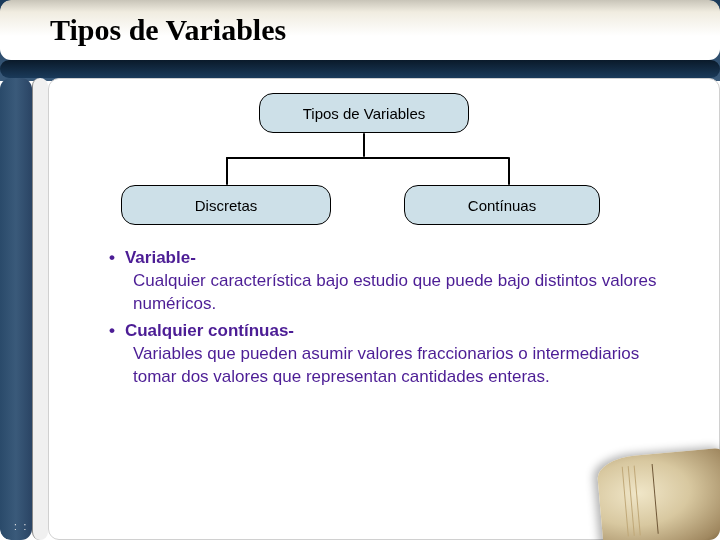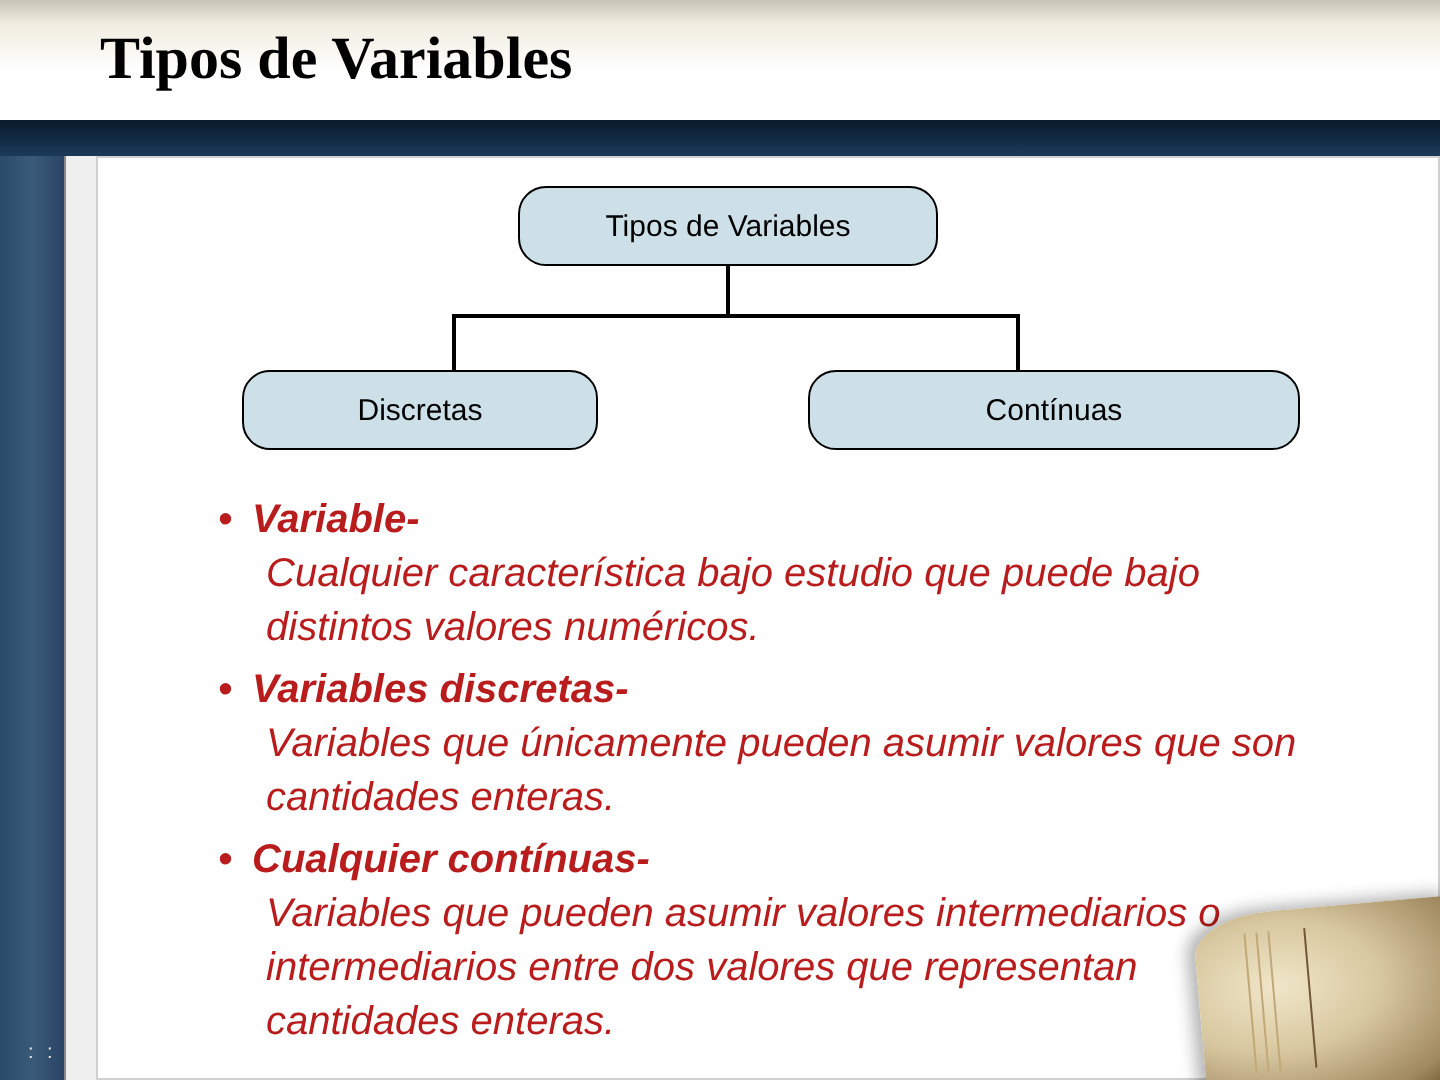--- a/index.html
+++ b/index.html
@@ -1,15 +1,15 @@
 <!DOCTYPE html>
 <html><head>
 <meta charset="utf-8">
 <style>
-  * { box-sizing: border-box; margin: 0; padding: 0; }
+  * { box-sizing: border-box; margin: 0; padding: 0; border-radius: 11px; }
   body {
     width: 720px;
     height: 540px;
     font-family: Arial, Helvetica, sans-serif;
     background: linear-gradient(180deg, #1a3a5a 0%, #2a4a6a 8%, #3a5a7a 15%, #ffffff 15%, #ffffff 100%);
     position: relative;
     overflow: hidden;
   }
   .title-bar {
     position: absolute;
@@ -81,43 +81,42 @@
   }
   .node-root {
     top: 14px;
     left: 210px;
     width: 210px;
     height: 40px;
   }
   .node-left {
     top: 106px;
     left: 72px;
-    width: 178px;
+    width: 210px;
     height: 40px;
   }
   .node-right {
     top: 106px;
     left: 355px;
-    width: 246px;
+    width: 196px;
     height: 40px;
   }
   .connector {
     position: absolute;
     background: #000;
   }
   .conn-v1 { top: 54px; left: 314px; width: 1.5px; height: 24px; }
   .conn-h  { top: 78px; left: 177px; width: 283px; height: 1.5px; }
   .conn-v2 { top: 78px; left: 177px; width: 1.5px; height: 28px; }
   .conn-v3 { top: 78px; left: 459px; width: 1.5px; height: 28px; }
   .bullets {
     padding: 8px 50px 0 60px;
-    font-size: 20px;
+    font-size: 17px;
     line-height: 1.35;
-    color: #b91c1c;
-    font-style: italic;
+    color: #4c1d95;
   }
   .bullets li { list-style: none; margin-bottom: 4px; }
   .bullets .bullet::before {
     content: "•";
     margin-right: 10px;
     font-weight: bold;
   }
   .bullets .bullet { font-weight: bold; }
   .bullets .desc { padding-left: 24px; font-weight: normal; }
   .book {
@@ -172,23 +171,19 @@
     <div class="node node-left">Discretas</div>
     <div class="node node-right">Contínuas</div>
   </div>
 
   <ul class="bullets">
     <li>
       <div class="bullet">Variable-</div>
       <div class="desc">Cualquier característica bajo estudio que puede bajo distintos valores numéricos.</div>
     </li>
     <li>
-      <div class="bullet">Variables discretas-</div>
-      <div class="desc">Variables que únicamente pueden asumir valores que son cantidades enteras.</div>
-    </li>
-    <li>
       <div class="bullet">Cualquier contínuas-</div>
-      <div class="desc">Variables que pueden asumir valores intermediarios o intermediarios entre dos valores que representan cantidades enteras.</div>
+      <div class="desc">Variables que pueden asumir valores fraccionarios o intermediarios tomar dos valores que representan cantidades enteras.</div>
     </li>
   </ul>
 
   <div class="book"></div>
 </div>
 
 </body></html>

